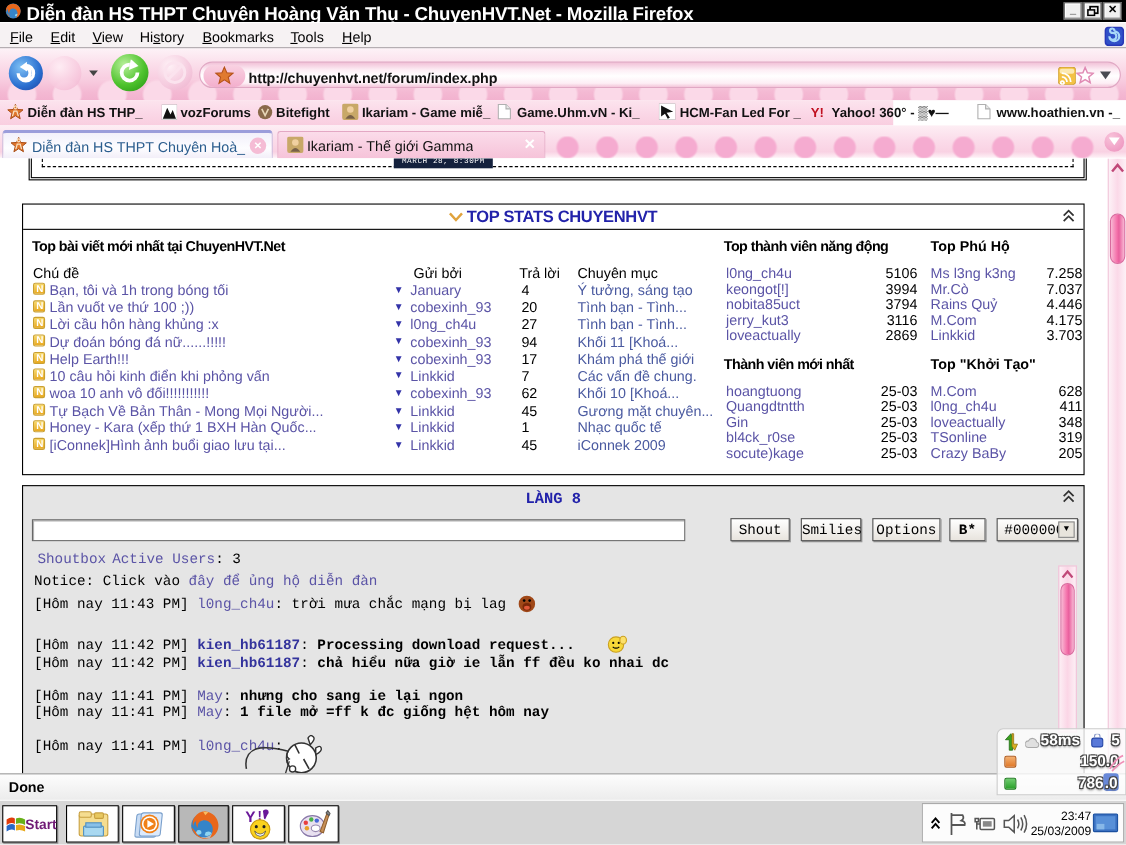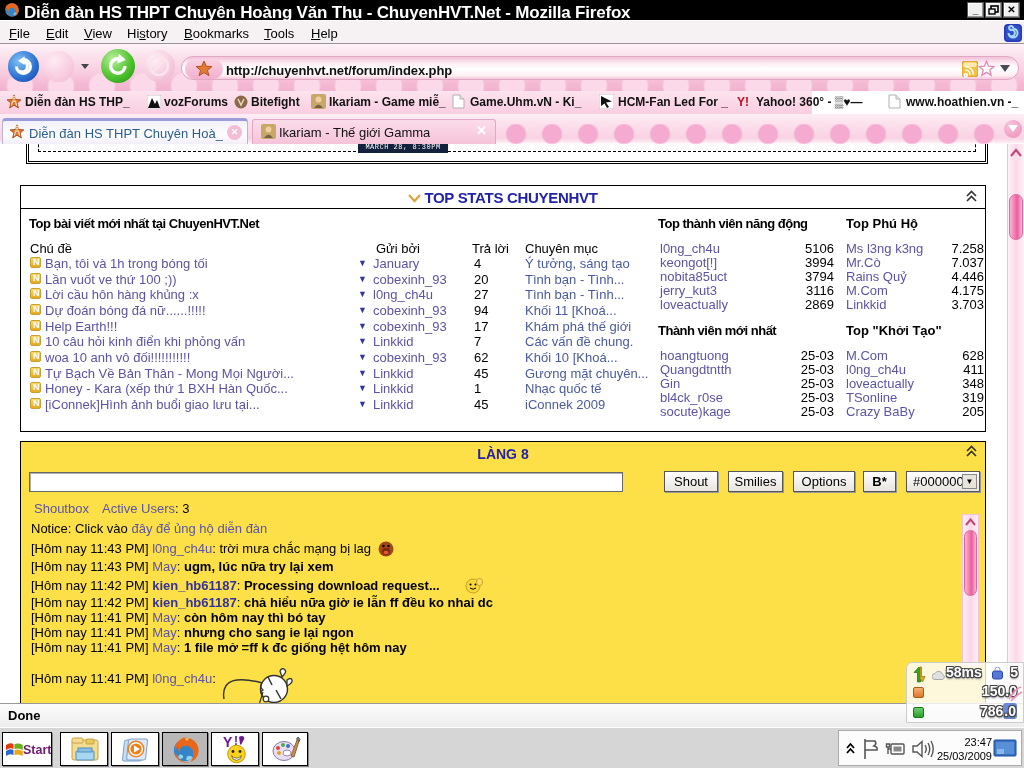--- a/index.html
+++ b/index.html
@@ -64,21 +64,21 @@
 .tico { width:11px; height:11px; top:1px; border-radius:2px; background:linear-gradient(#f8d96a,#e8a820); border:1px solid #caa030; }
 .tico::after { content:"N"; position:absolute; left:2px; top:-1px; color:#fff; font-size:9px; font-weight:bold; font-style:normal; }
 .lnk1 { color:#5b54a6; }
 .lnk2 { color:#4a5aa0; }
 .hb { letter-spacing:-0.5px; }
 .tri { color:#3333a8; font-size:9px; top:2px; }
 .blk { color:#000; }
 .num { width:70px; text-align:right; color:#000; }
 
 
-#lang8 { position:absolute; left:20px; top:297px; width:966px; height:300px; border:1px solid #000; background:#fde047; font-size:13px; }
+#lang8 { position:absolute; left:20px; top:297px; width:966px; height:300px; border:1px solid #000; background:#e5e5e5; font-size:13px;font-family:Liberation Mono, monospace; }
 #l8-title { position:absolute; left:0; width:100%; top:4px; text-align:center; color:#2222aa; font-weight:bold; font-size:14px; }
 
 
 .sbtn { position:absolute; top:29px; height:21px; background:linear-gradient(#ffffff,#e8e4de); border:1px solid #555; box-shadow:1px 1px 0 #999; font-size:13px; text-align:center; line-height:19px; color:#000; }
 .msg { position:absolute; left:10px; white-space:nowrap; color:#000; }
 .lnk3 { color:#33339c; }
 
 
 #mainscroll { position:absolute; left:1007px; top:0px; width:17px; height:559px; background:linear-gradient(90deg,#fdf2f7,#fbd9e8 50%,#fdf2f7); border-left:1px solid #f0c2d8; }
 #mainscroll .up { position:absolute; left:2px; top:4px; }
@@ -424,32 +424,30 @@
       <div class="abs" style="left:10px;top:79px;">Notice: Click vào <span class="lnk1">đây để ủng hộ diễn đàn</span></div>
       <div class="msg" style="top:99px;">[Hôm nay 11:43 PM] <span class="lnk1">l0ng_ch4u</span>: trời mưa chắc mạng bị lag
         <svg width="16" height="16" viewBox="0 0 16 16" style="vertical-align:-4px;margin-left:3px">
             <circle cx="8" cy="8" r="7.5" fill="#a04818"></circle>
             <circle cx="5.5" cy="5" r="1.2" fill="#000"></circle>
             <circle cx="10.5" cy="5" r="1.2" fill="#000"></circle>
             <ellipse cx="8" cy="10.5" rx="4" ry="3.4" fill="#7c2808"></ellipse>
             <ellipse cx="8" cy="11.5" rx="2.6" ry="1.8" fill="#e05838"></ellipse>
           </svg>
       </div>
-      <div class="msg" style="top:117px;">[Hôm nay 11:43 PM] <span class="lnk1">May</span>: <b>ugm, lúc nữa try lại xem</b></div>
       <div class="msg" style="top:135px;">[Hôm nay 11:42 PM] <b class="lnk3">kien_hb61187</b>: <b>Processing download request...</b>
         <svg width="18" height="17" viewBox="0 0 18 17" style="vertical-align:-4px;margin-left:22px">
             <circle cx="8" cy="9" r="7" fill="#f8d838" stroke="#caa020"></circle>
             <circle cx="5.5" cy="7.5" r="1" fill="#000"></circle>
             <circle cx="10.5" cy="7.5" r="1" fill="#000"></circle>
             <path d="M5 11 Q8 13.5 11 11" stroke="#000" fill="none"></path>
             <ellipse cx="14.5" cy="5" rx="3" ry="3.6" fill="#fce06a" stroke="#caa020"></ellipse>
           </svg>
       </div>
       <div class="msg" style="top:153px;">[Hôm nay 11:42 PM] <b class="lnk3">kien_hb61187</b>: <b>chả hiểu nữa giờ ie lẫn ff đều ko nhai dc</b></div>
-      <div class="msg" style="top:168px;">[Hôm nay 11:41 PM] <span class="lnk1">May</span>: <b>còn hôm nay thì bó tay</b></div>
       <div class="msg" style="top:183px;">[Hôm nay 11:41 PM] <span class="lnk1">May</span>: <b>nhưng cho sang ie lại ngon</b></div>
       <div class="msg" style="top:198px;">[Hôm nay 11:41 PM] <span class="lnk1">May</span>: <b>1 file mở =ff k đc giống hệt hôm nay</b></div>
       <div class="msg" style="top:229px;">[Hôm nay 11:41 PM] <span class="lnk1">l0ng_ch4u</span>:</div>
       <svg class="abs" style="left:200px;top:226px" width="78" height="40" viewBox="0 0 78 40">
         <circle cx="53" cy="21" r="13.5" fill="#fff" stroke="#333" stroke-width="1.4"></circle>
         <path d="M3 31 C1 20 6 13 16 12 C26 11 34 13 41 15" fill="none" stroke="#333" stroke-width="1.4"></path>
         <path d="M59 3 q2 -4 5 -1 q2 2 -3 7 Z M66 12 q4 -3 5 0 q1 3 -5 6 Z" fill="#fff" stroke="#333" stroke-width="1.3"></path>
         <path d="M47 9 L51 17 M55 22 L60 31" stroke="#333" stroke-width="1.5"></path>
         <path d="M41 15 q-3 4 1 7 q-4 2 0 6" fill="none" stroke="#333" stroke-width="1.2"></path>
         <circle cx="45" cy="31" r="2.8" fill="#fff" stroke="#333" stroke-width="1.2"></circle>

